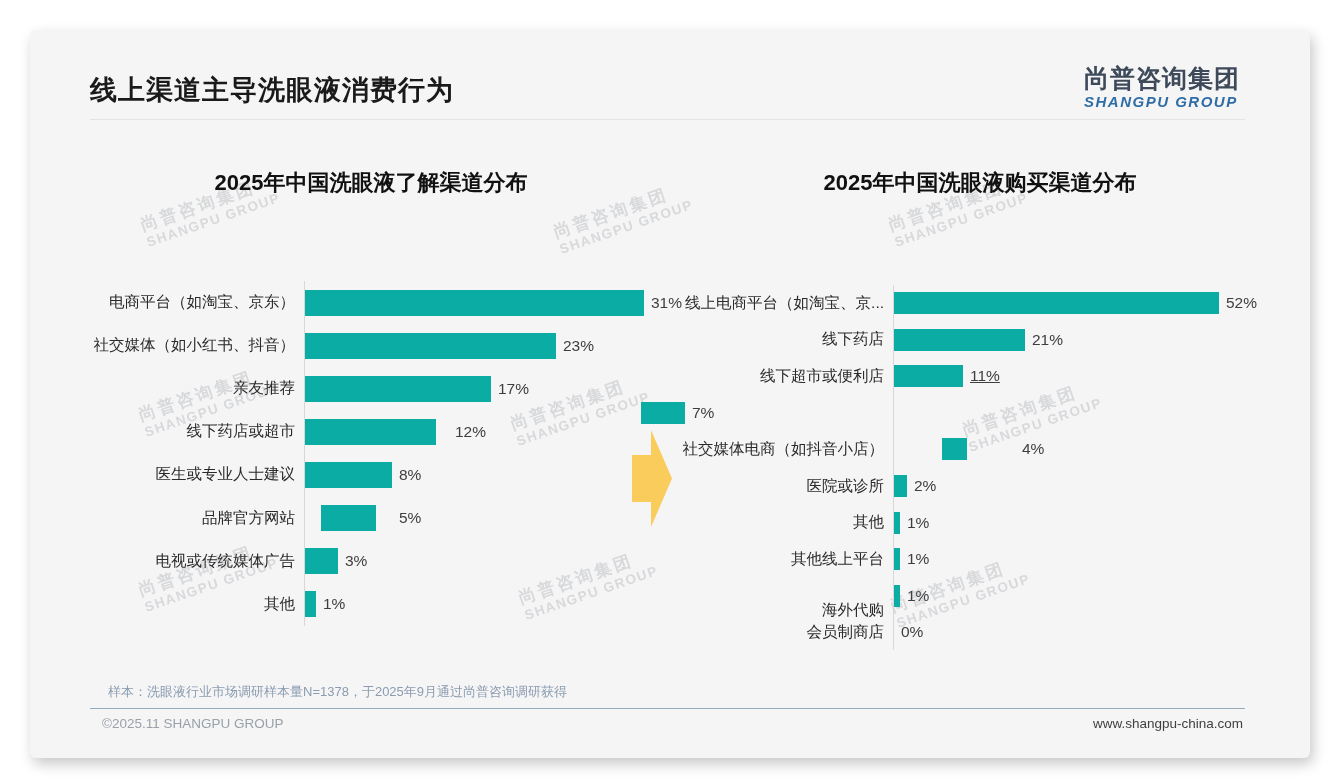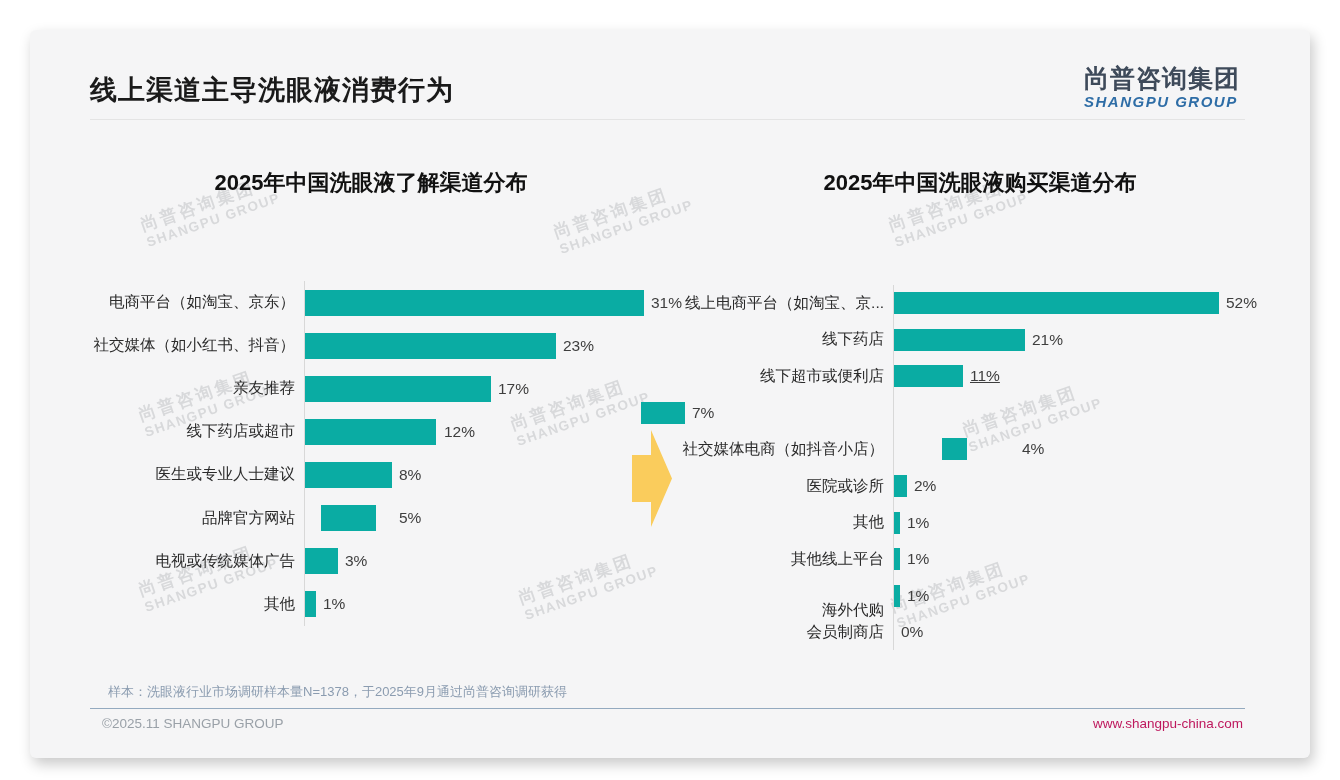--- a/index.html
+++ b/index.html
@@ -27,21 +27,21 @@
   .bar-row{display:flex;align-items:center;position:relative;}
   .bar-label{text-align:right;padding-right:9px;box-sizing:border-box;
              font-size:15.5px;color:#2a2a2a;white-space:nowrap;flex-shrink:0;}
   .bar{background:var(--bar,#0aaca3);flex-shrink:0;margin-left:1px;}
   .bar-value{font-size:15.5px;color:#3e3e3e;white-space:nowrap;}
   .arrow{position:absolute;left:632px;top:430px;}
   .arrow polygon{fill:var(--arrow,#facc5c);}
   .note{position:absolute;left:108px;top:683px;font-size:13px;color:#8b9cb0;}
   .footer-rule{position:absolute;left:90px;top:708px;width:1155px;height:1px;background:#94aabf;}
   .footer-left{position:absolute;left:102px;top:716px;font-size:13.5px;color:#9aa1a8;}
-  .footer-right{position:absolute;right:97px;top:716px;font-size:13.5px;color:#be185d;}
+  .footer-right{position:absolute;right:97px;top:716px;font-size:13.5px;color:#404040;}
   .wm{position:absolute;transform:rotate(-19deg);color:#d8d9db;font-weight:700;
       line-height:1.15;white-space:nowrap;pointer-events:none;}
   .wm-cn{font-size:17px;letter-spacing:3px;}
   .wm-en{font-size:13.5px;letter-spacing:1.5px;}
 </style>
 </head>
 <body>
 
 <div class="page">
   <div class="card"></div>
@@ -108,21 +108,21 @@
         <div class="bar-value" style="margin-left: 7px;">23%</div>
       </div>
       <div class="bar-row" style="height: 43.1px;">
         <div class="bar-label" style="width: 219px;">亲友推荐</div>
         <div class="bar" style="width: 186px; height: 26px;"></div>
         <div class="bar-value" style="margin-left: 7px;">17%</div>
       </div>
       <div class="bar-row" style="height: 43.1px;">
         <div class="bar-label" style="width: 219px;">线下药店或超市</div>
         <div class="bar" style="width: 131px; height: 26px;"></div>
-        <div class="bar-value" style="margin-left: 8px;">12%</div>
+        <div class="bar-value" style="margin-left: 19px;">12%</div>
       </div>
       <div class="bar-row" style="height: 43.1px;">
         <div class="bar-label" style="width: 219px;">医生或专业人士建议</div>
         <div class="bar" style="width: 87px; height: 26px;"></div>
         <div class="bar-value" style="margin-left: 7px;">8%</div>
       </div>
       <div class="bar-row" style="height: 43.1px; gap: 16px;">
         <div class="bar-label" style="width: 219px;">品牌官方网站</div>
         <div class="bar" style="width: 55px; height: 26px;"></div>
         <div class="bar-value" style="margin-left: 7px;">5%</div>

